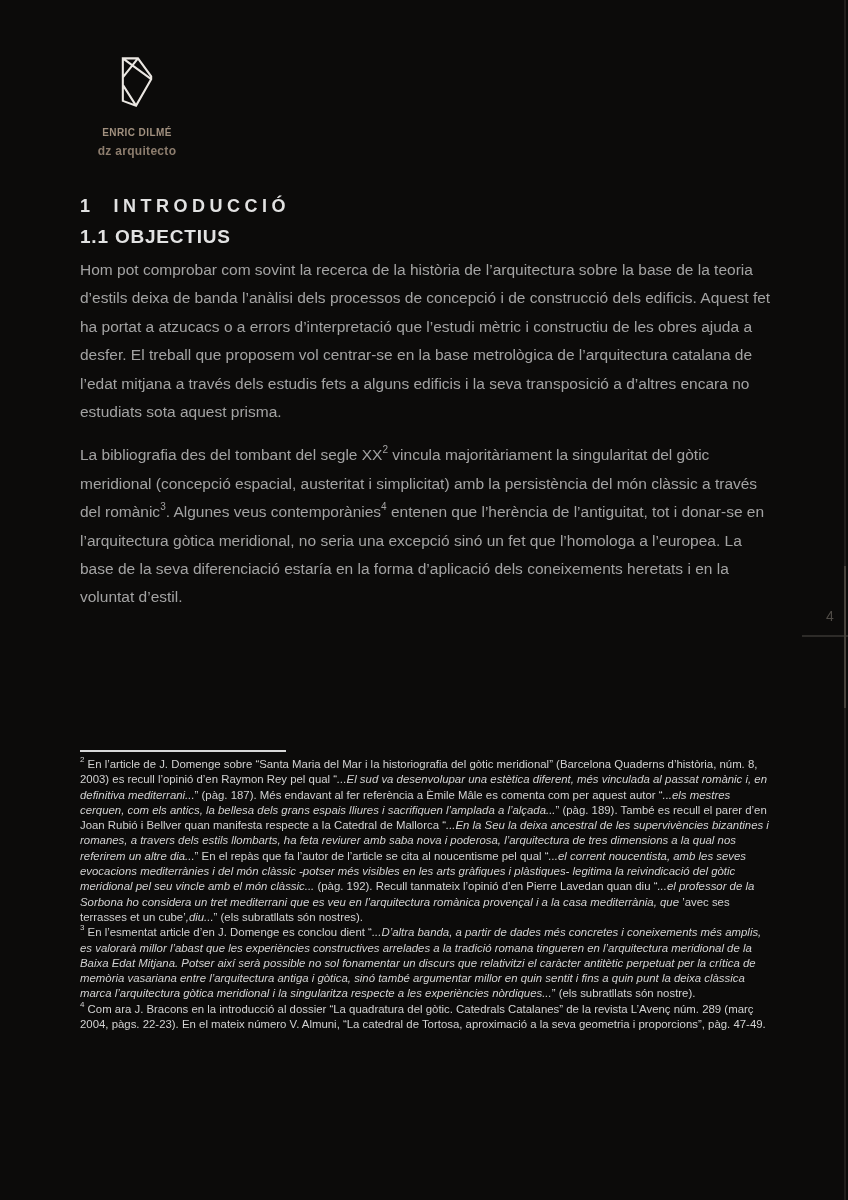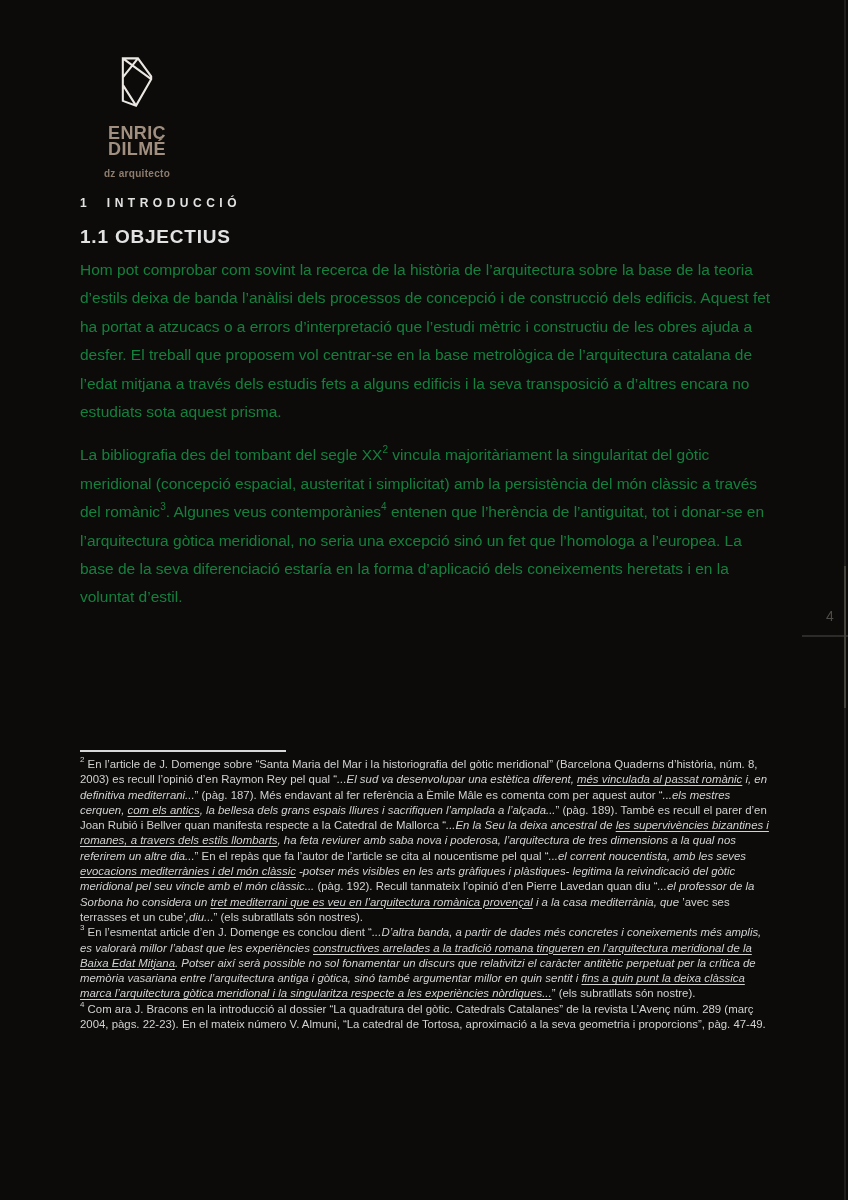--- a/index.html
+++ b/index.html
@@ -9,58 +9,58 @@
     background:#0c0b0a;
     overflow:hidden;
     font-family:"Liberation Sans", sans-serif;
     color:#d6d6d6;
   }
   
   .logo{position:absolute;left:78px;top:56px;width:118px;text-align:center;}
   .logo svg{display:block;margin:0 auto;}
   .brand{
     margin-top:17px;
-    font-size:18px;font-weight:bold;letter-spacing:0.4px;
+    font-size:10px;font-weight:bold;letter-spacing:0.4px;
     color:#a1907f;line-height:16px;
   }
   .tagline{
-    margin-top:12px;
-    font-size:10px;font-weight:bold;letter-spacing:0.3px;
+    margin-top:6px;
+    font-size:12px;font-weight:bold;letter-spacing:0.3px;
     color:#8d7d6e;line-height:9px;
   }
   
   .h1{
     position:absolute;left:80px;top:196px;
-    font-size:12px;font-weight:bold;letter-spacing:4.5px;
+    font-size:18px;font-weight:bold;letter-spacing:4.5px;
     color:#e2e2e2;white-space:pre;
   }
   .h2{
     position:absolute;left:80px;top:226px;
     font-size:19px;font-weight:bold;letter-spacing:0.8px;
     color:#e2e2e2;
   }
   
   .content{
     position:absolute;left:80px;top:256px;width:694px;
-    font-size:15.5px;line-height:28.4px;color:#15803d;
+    font-size:15.5px;line-height:28.4px;color:#a3a3a3;
   }
   .content p{margin:0 0 15px 0;}
   .content sup{font-size:10px;line-height:0;position:relative;top:-1px;}
   
   .footnotes{
     position:absolute;left:80px;top:750px;width:694px;
     font-size:11.4px;line-height:15.3px;color:#d2d2d2;
   }
   .fn-sep{
     width:206px;height:0;border-top:2px solid #d8d8d8;margin:0 0 5px 0;
   }
   .footnote{margin:0;}
   .footnote sup{font-size:8px;line-height:0;position:relative;top:-1px;}
   .it{font-style:italic;}
-  .un{text-decoration:underline;text-underline-offset:2px;text-decoration-thickness:1px;}
+  .un{text-underline-offset:2px;text-decoration-thickness:1px;}
   
   .page-num{
     position:absolute;left:826px;top:608px;
     font-size:14px;color:#4f4b46;
   }
   .page-num-rule{
     position:absolute;left:802px;top:635px;width:46px;height:2px;background:#2d2b28;
   }
   .edge-line{
     position:absolute;left:844px;top:0;width:2px;height:1200px;background:#201e1c;

